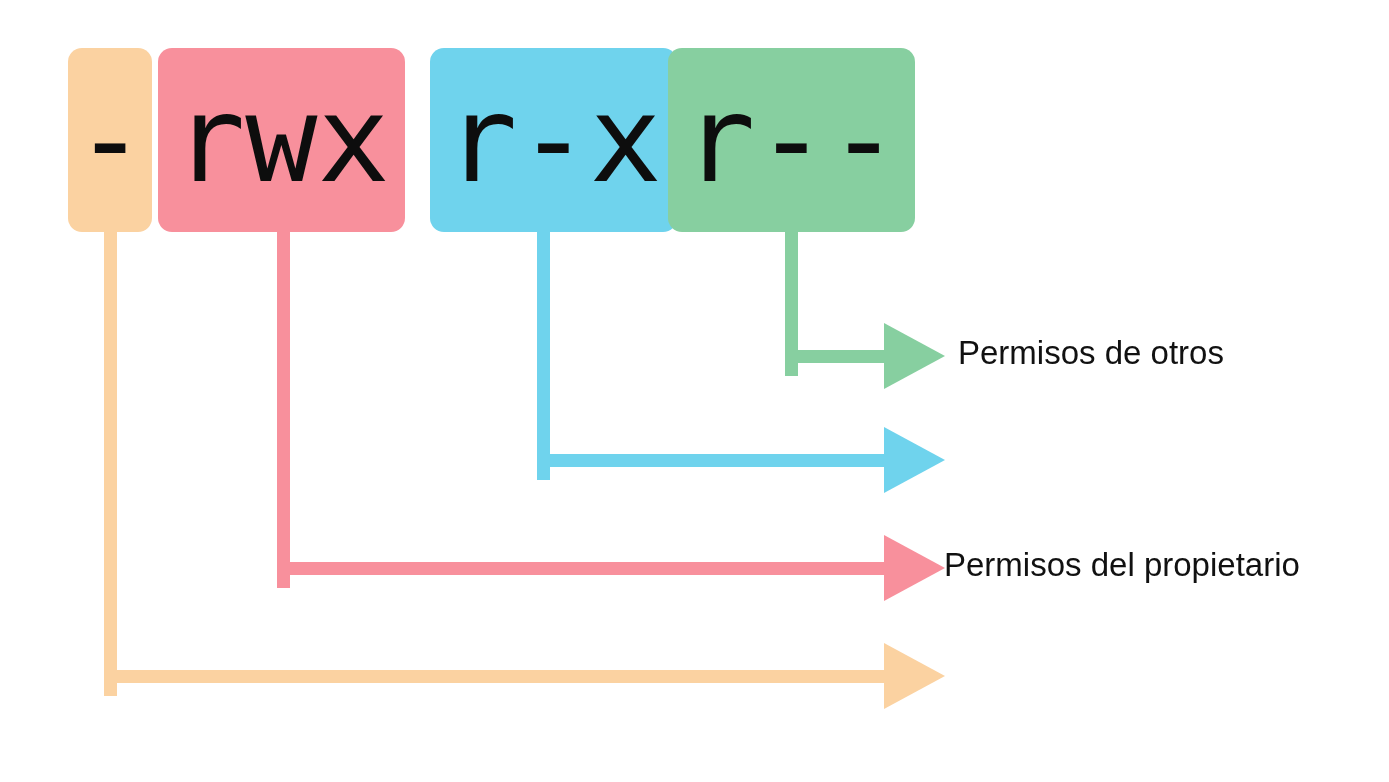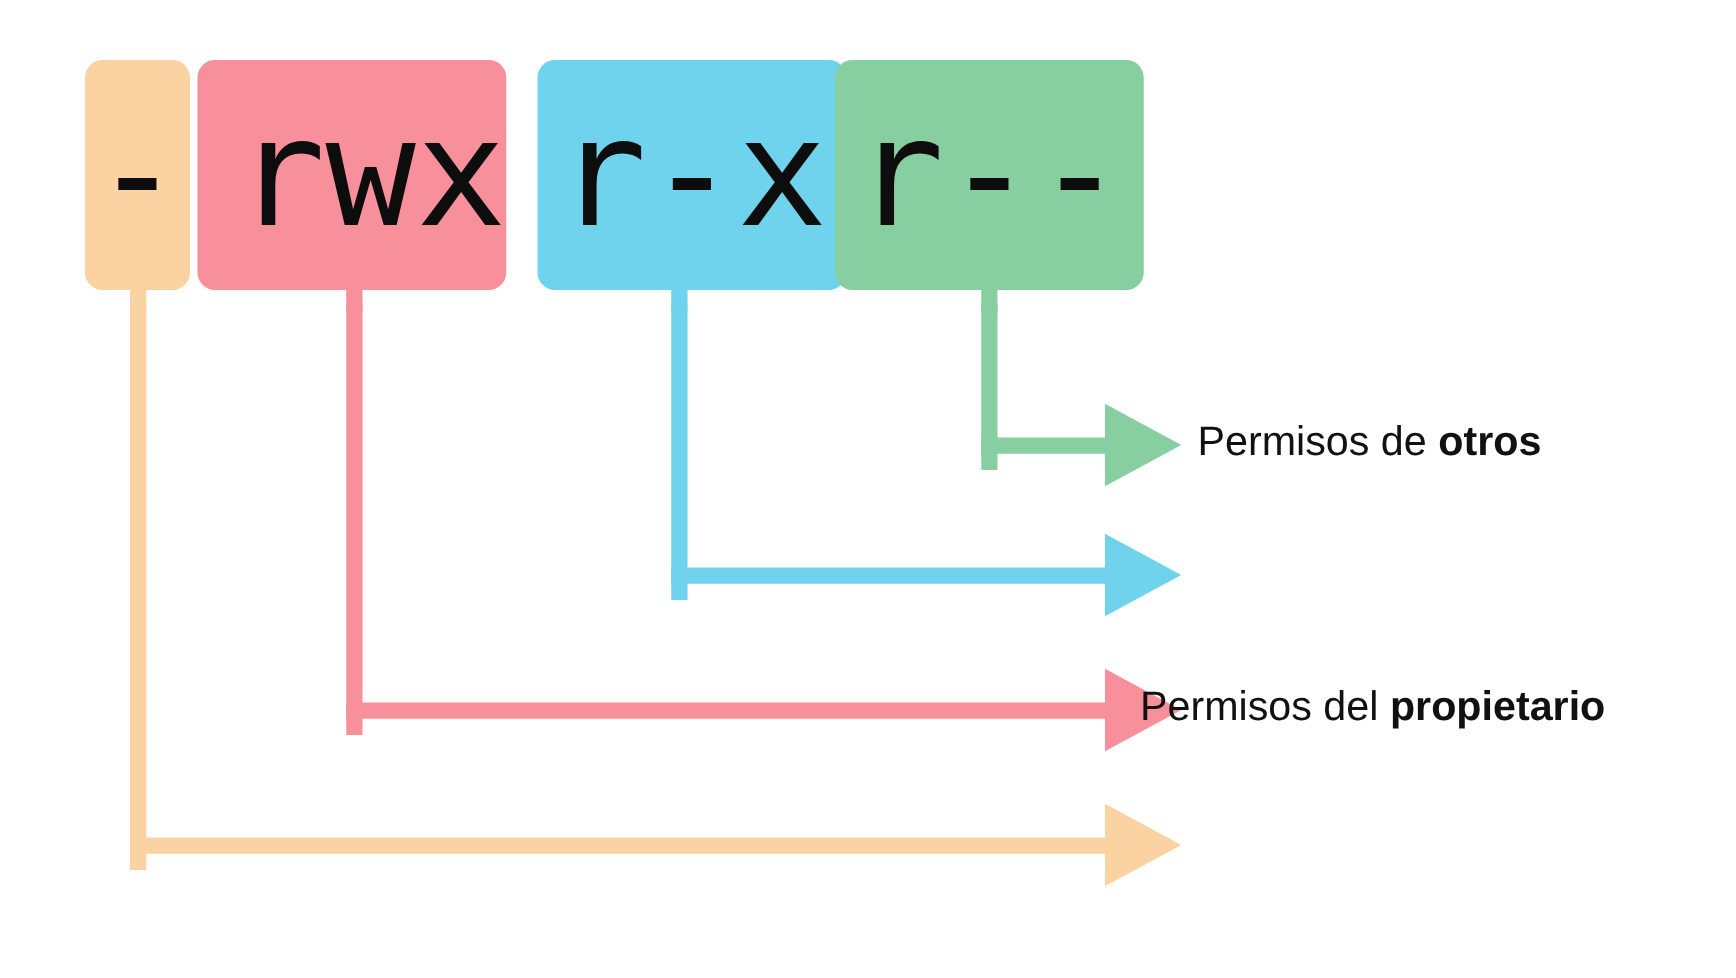--- a/index.html
+++ b/index.html
@@ -66,36 +66,36 @@
   .label {
     position: absolute;
     font-family: "Liberation Sans", sans-serif;
     font-size: 33px;
     line-height: 1;
     color: #111111;
     white-space: nowrap;
     font-stretch: condensed;
   }
   .label b {
-    font-weight: 700;
+    font-weight: 400;
   }
   .label .lt {
     font-weight: 400;
   }
 </style>
 </head>
 <body>
 
 <div id="stage" style="background: rgb(255, 255, 255);">
 
   <div class="perm-box" id="box-type" style="left: 68px; top: 48px; width: 84px; height: 184px; background: rgb(251, 210, 161);">
     <span class="perm-text">-</span>
   </div>
 
-  <div class="perm-box" id="box-owner" style="left: 158px; top: 48px; width: 247px; height: 184px; background: rgb(248, 144, 156); justify-content: flex-end;">
+  <div class="perm-box" id="box-owner" style="left: 158px; top: 48px; width: 247px; height: 184px; background: rgb(248, 144, 156);">
     <span class="perm-text">rwx</span>
   </div>
 
   <div class="perm-box" id="box-group" style="left: 430px; top: 48px; width: 247px; height: 184px; background: rgb(111, 211, 237);">
     <span class="perm-text">r-x</span>
   </div>
 
   <div class="perm-box" id="box-others" style="left: 668px; top: 48px; width: 247px; height: 184px; background: rgb(135, 207, 160);">
     <span class="perm-text">r--</span>
   </div>
@@ -118,18 +118,18 @@
   <div class="stem" id="stem-type" style="left: 104px; top: 230px; height: 20px; background: rgb(251, 210, 161);"></div>
   <div class="vline" id="vline-type" style="left: 104px; top: 244px; height: 452px; background: rgb(251, 210, 161);"></div>
   <div class="hline" id="hline-type" style="left: 104px; top: 670px; width: 787px; background: rgb(251, 210, 161);"></div>
   <div class="arrowhead" id="arrow-type" style="left: 884px; top: 643px; border-left: 61px solid rgb(251, 210, 161);"></div>
 
   <div class="label" style="left:958px; top:336px;">
     <span class="lt">Permisos de </span><b>otros</b><span class="lt"></span>
   </div>
 
 
-  <div class="label" style="left:912px; top:548px;">
+  <div class="label" style="left:944px; top:548px;">
     <span class="lt">Permisos del </span><b>propietario</b><span class="lt"></span>
   </div>
 
 
 </div>
 
 </body></html>

